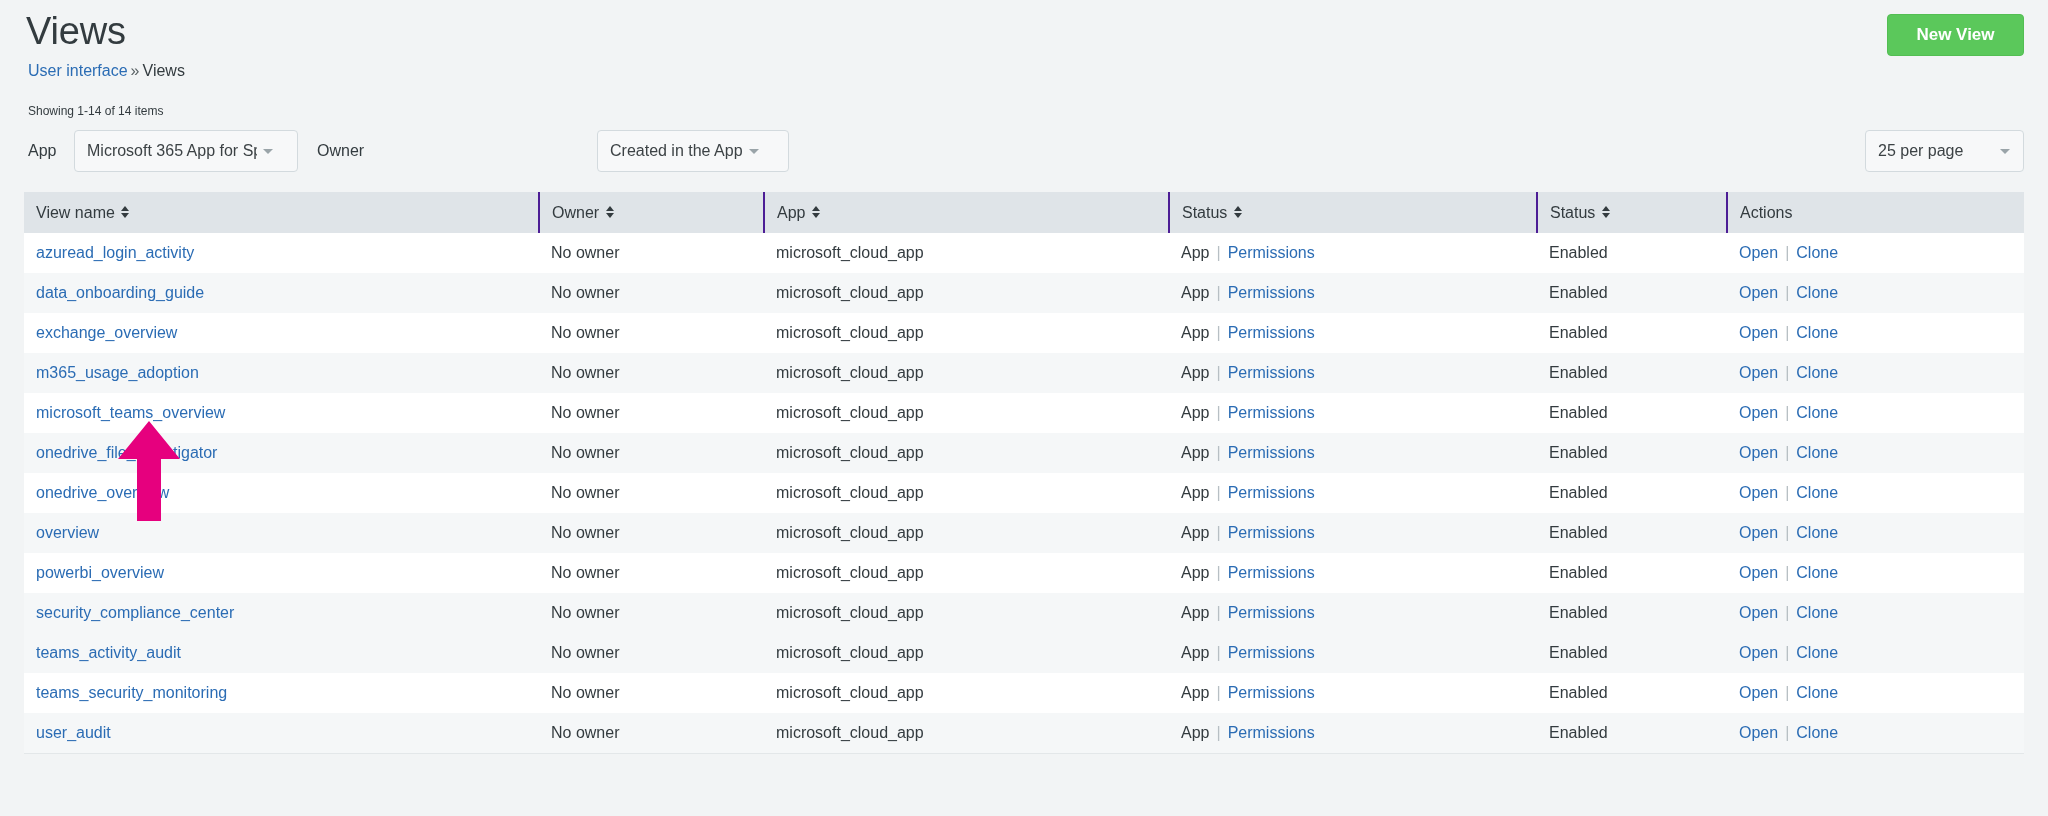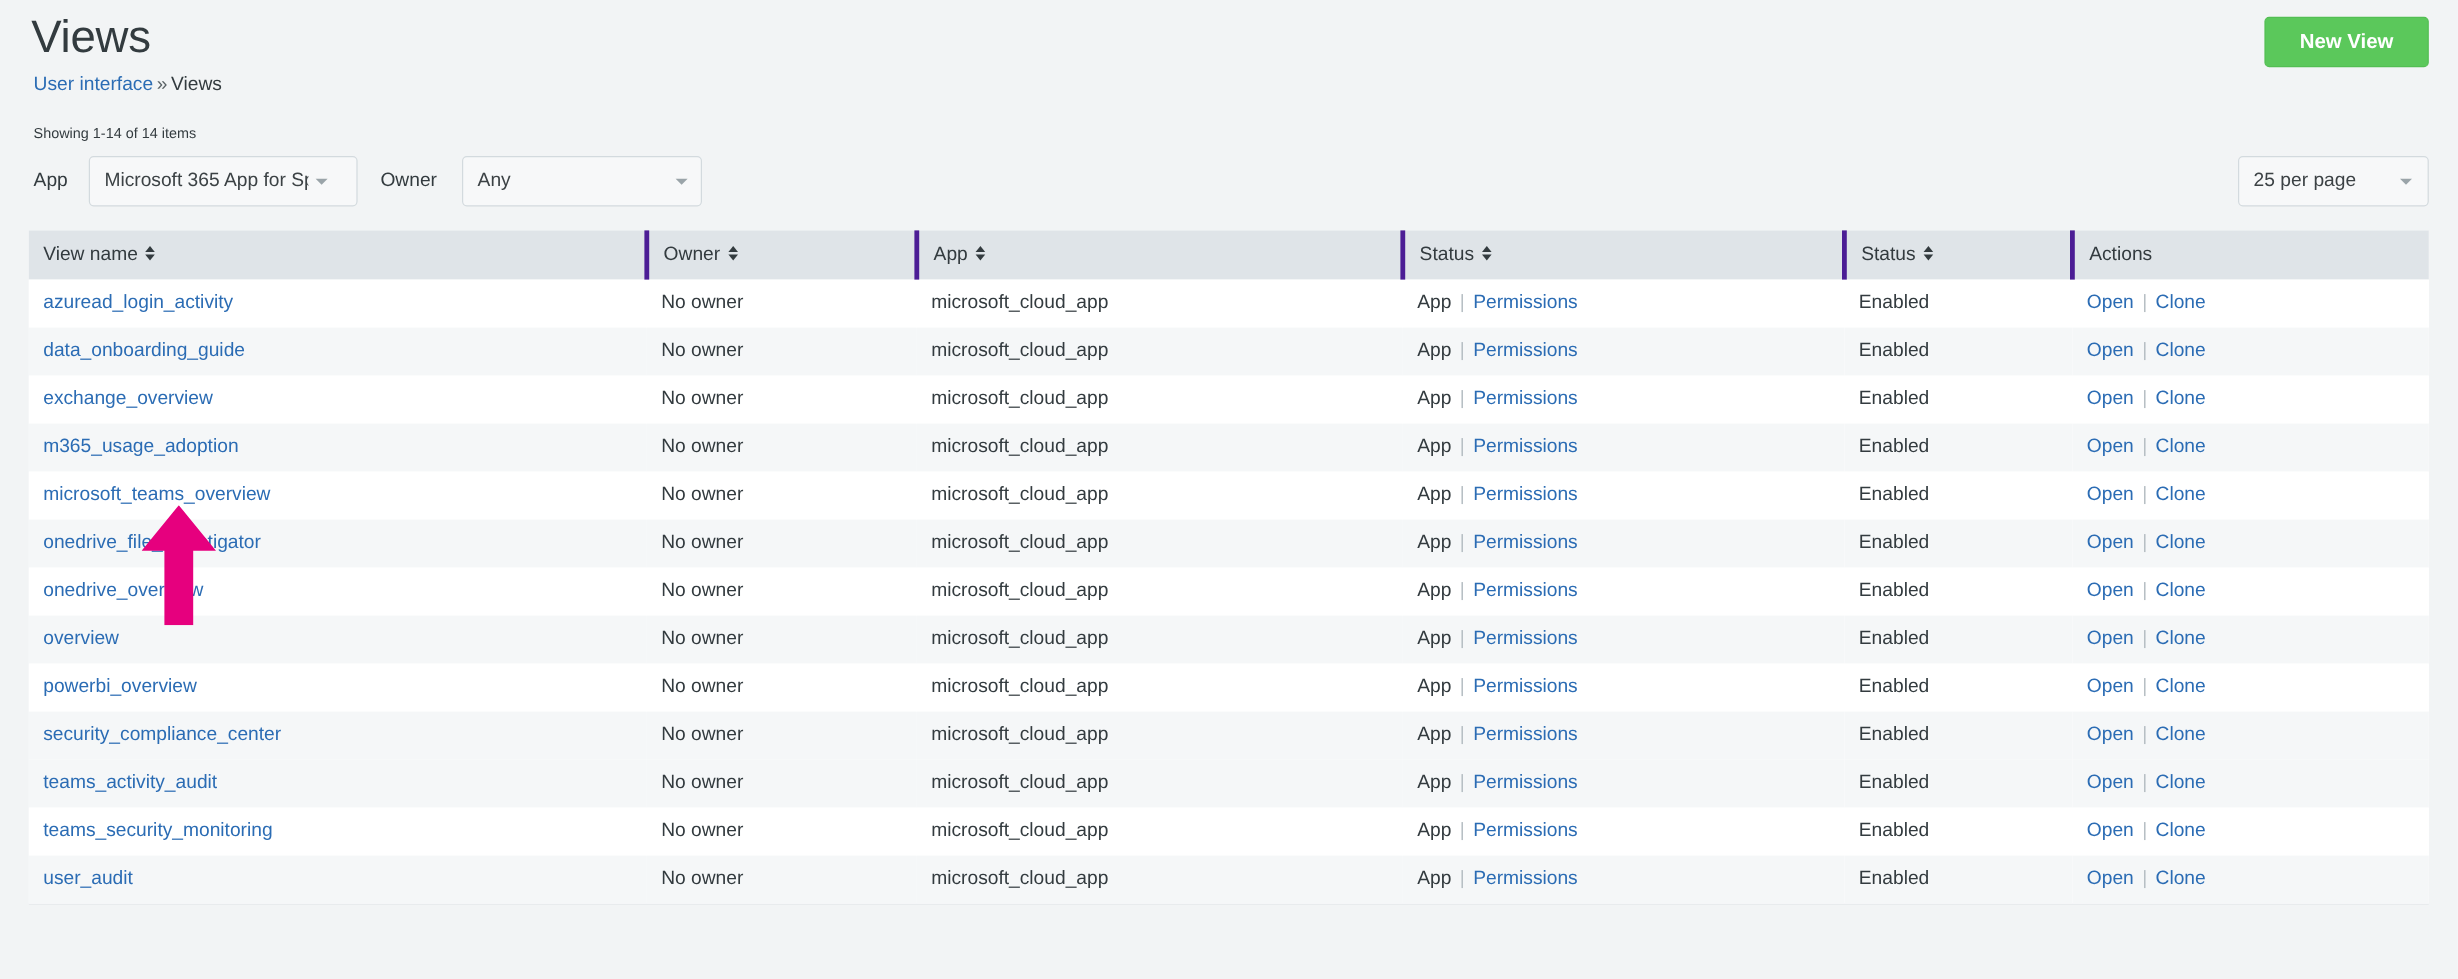--- a/index.html
+++ b/index.html
@@ -106,21 +106,21 @@
     position: absolute; left: 24px; top: 192px; width: 2000px;
     background: #ffffff;
     border-bottom: 1px solid #e3e7e9;
   }
   table.views { width: 100%; border-collapse: collapse; table-layout: fixed; }
   table.views thead th {
     background: #dfe4e8;
     height: 41px;
     font-size: 16px; font-weight: 400; color: #333b3f;
     text-align: left; padding: 0 0 0 12px;
-    border-right: 4px solid #4c1d95;
+    border-right: 2px solid #4c1d95;
     white-space: nowrap;
     vertical-align: middle;
   }
   table.views thead th:last-child { border-right: none; }
   .sorter {
     display: inline-block; width: 9px; margin-left: 6px;
     position: relative; top: 0px; line-height: 0;
   }
   .sorter i { display: block; width: 0; height: 0; margin: 0 auto; }
   .sorter i.up {
@@ -174,25 +174,25 @@
   <div class="filter-bar">
     <span class="fb-label" style="left:28px;">App</span>
 
     <div class="ctl" id="ctl-app">
       <span class="ctl-text">Microsoft 365 App for Sp</span>
       <span class="caret"></span>
     </div>
 
     <span class="fb-label" id="lbl-owner">Owner</span>
 
-    <div class="ctl" id="ctl-owner">
-      <span class="ctl-text">Any</span>
+
+    <div class="ctl" id="ctl-created">
+      <span class="ctl-text">Created in the App</span>
       <span class="caret"></span>
     </div>
-
 
 
     <div class="ctl" id="ctl-perpage">
       <span class="ctl-text">25 per page</span>
       <span class="caret"></span>
     </div>
   </div>
 
   <div class="table-wrap">
     <table class="views">

